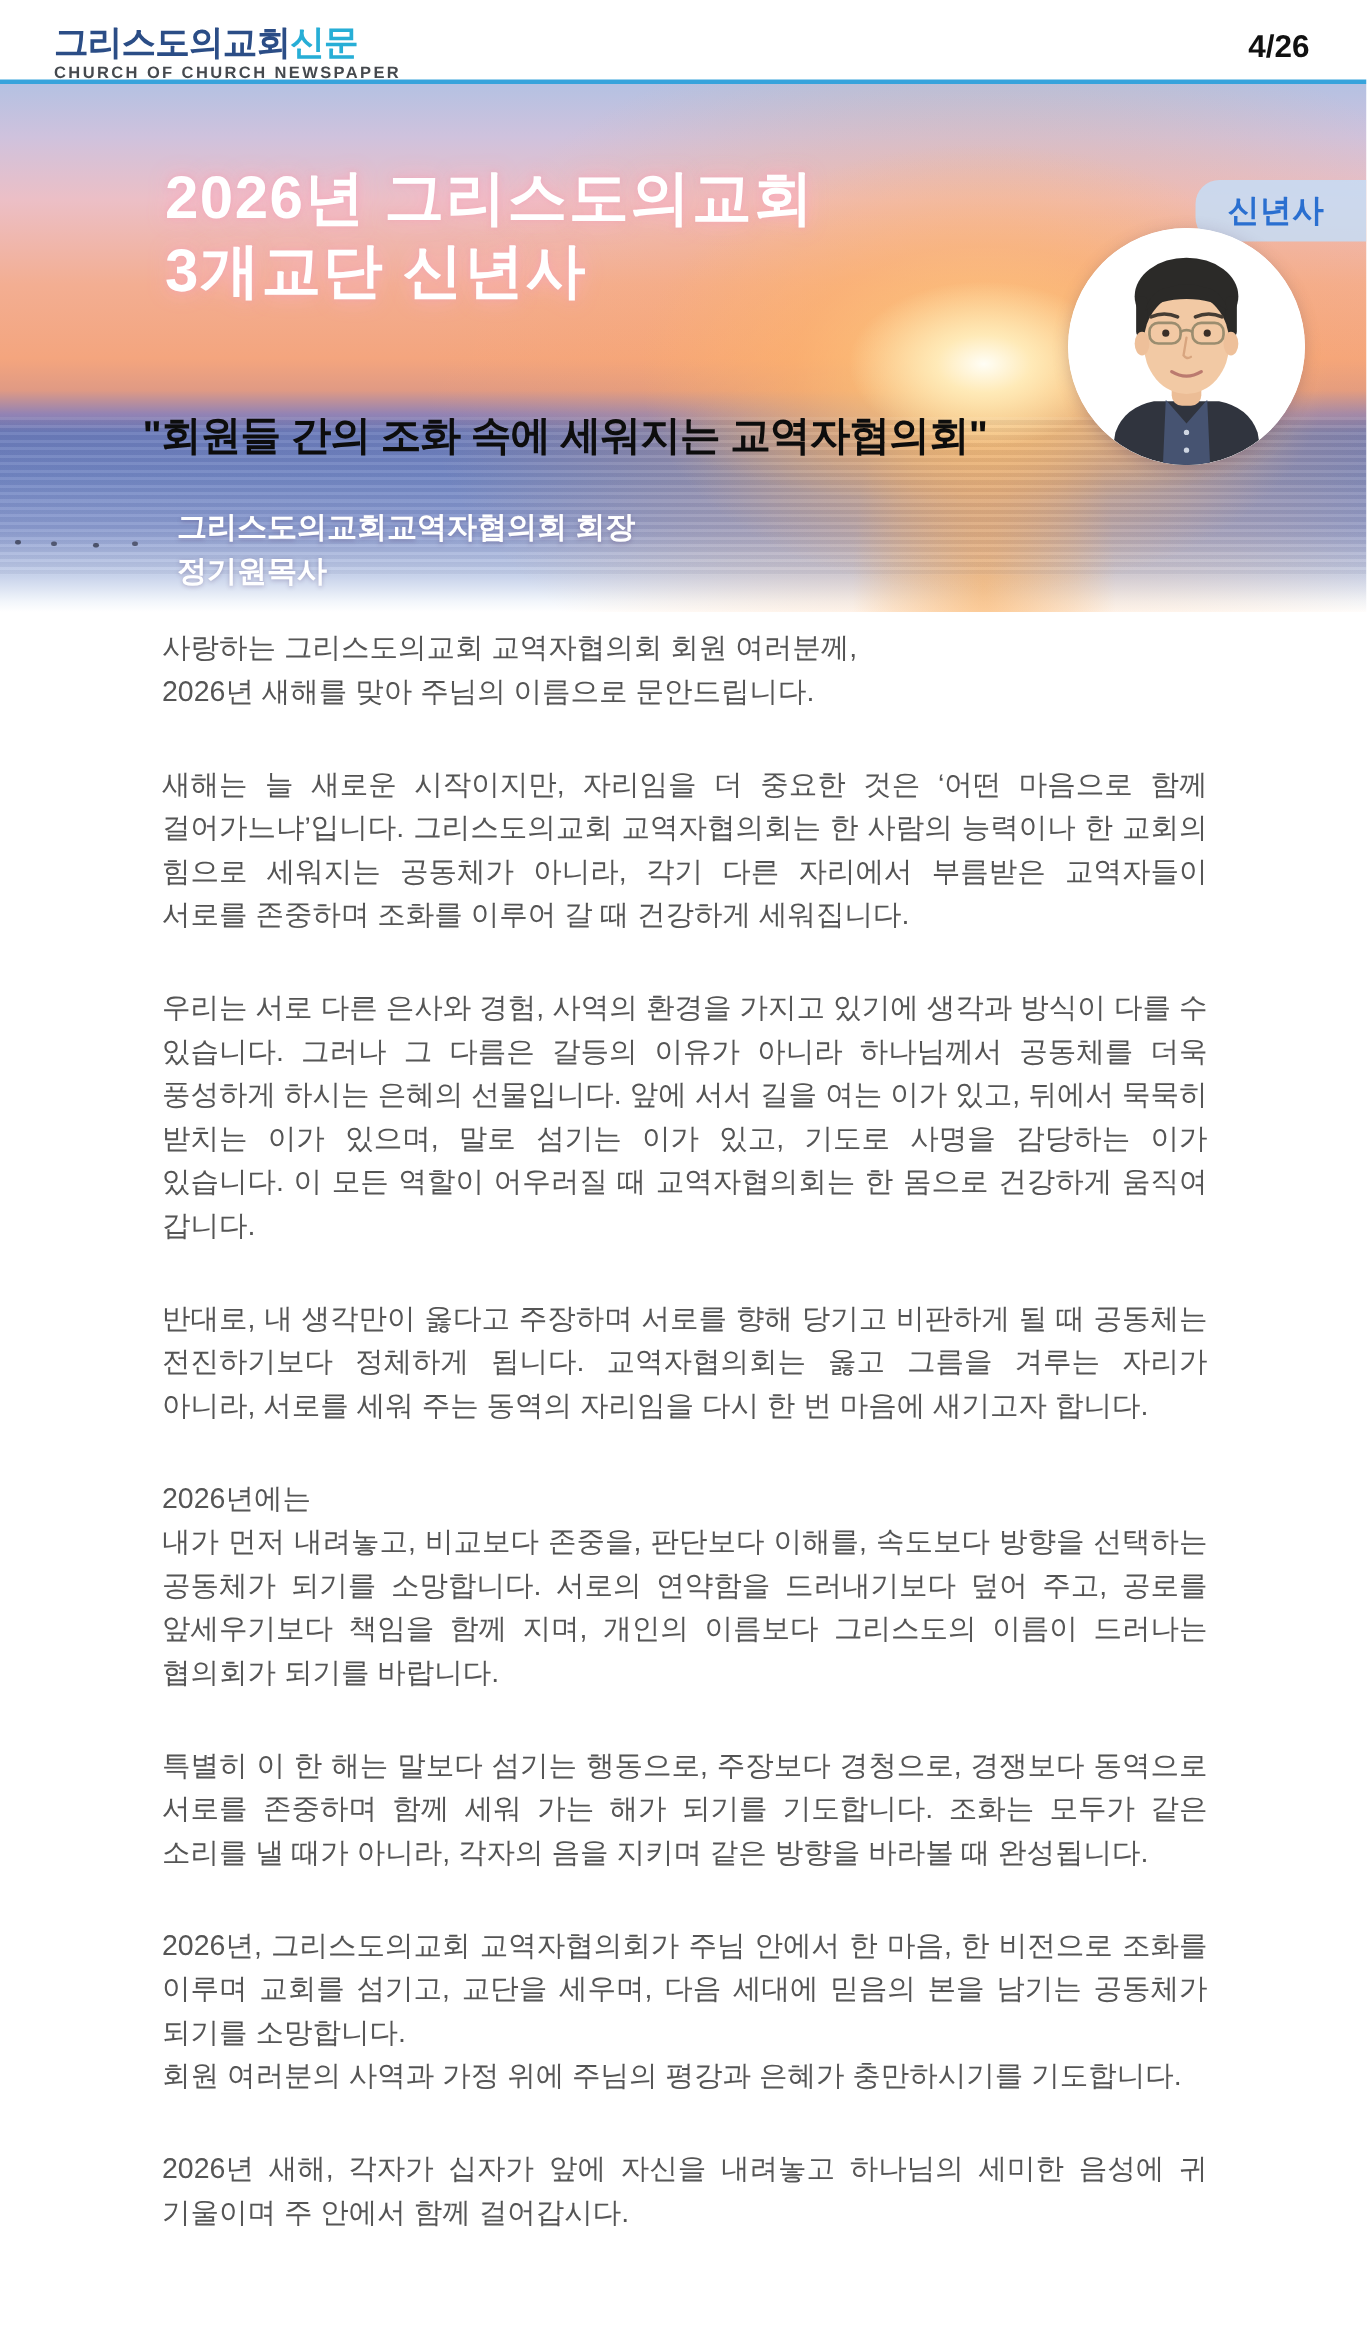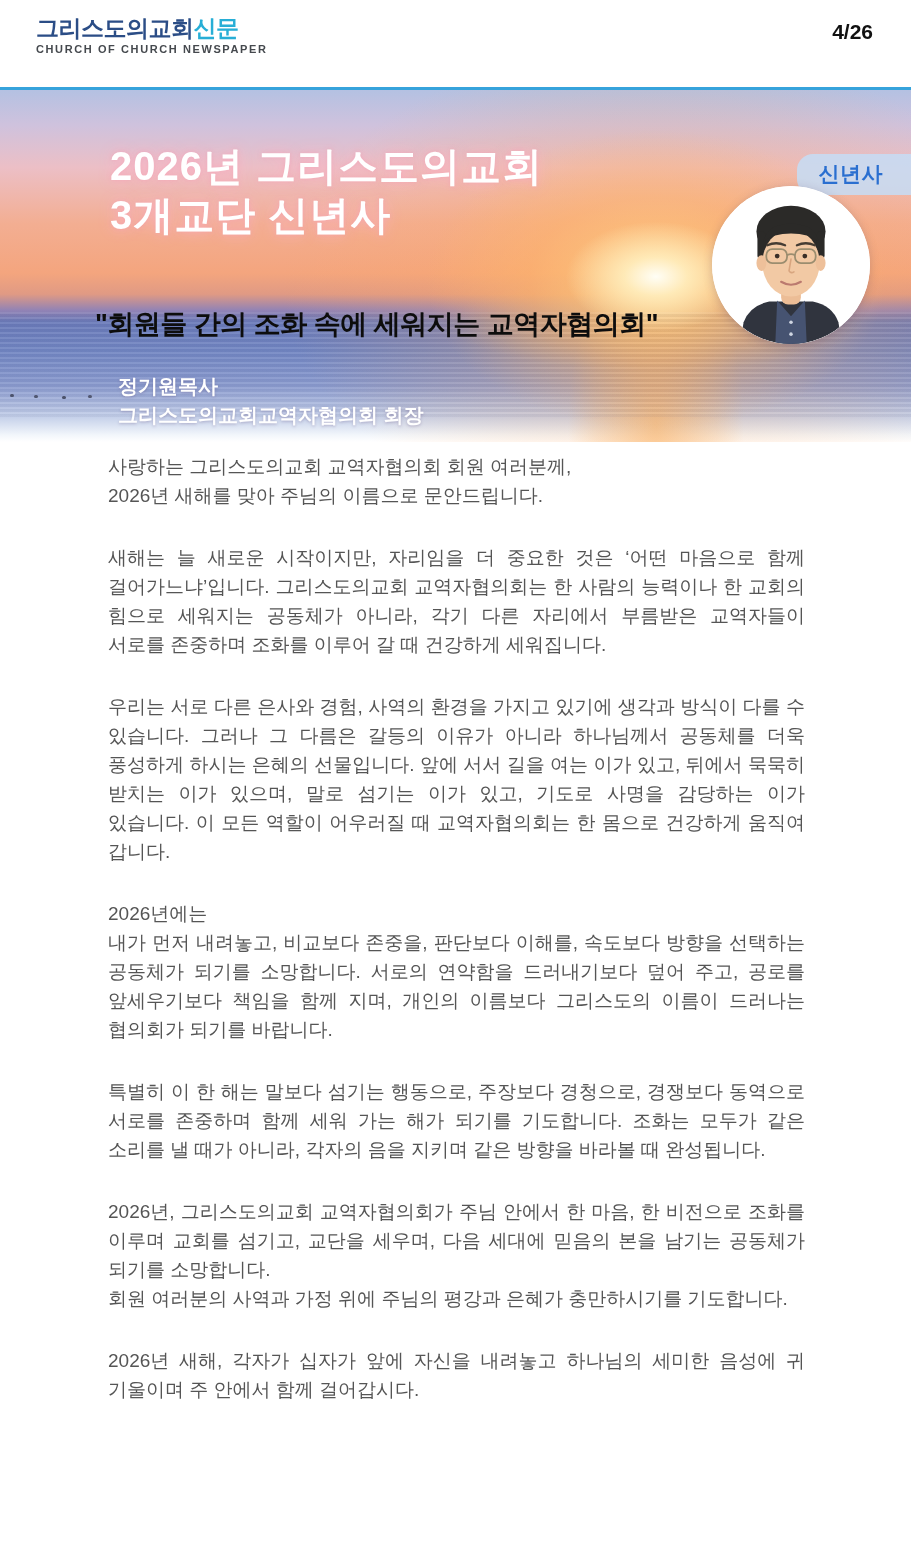--- a/index.html
+++ b/index.html
@@ -4,21 +4,21 @@
 <style>
   * { margin: 0; padding: 0; box-sizing: border-box; }
   html, body { width: 911px; background: #ffffff; }
   body {
     width: 911px; height: 1560px; position: relative; overflow: hidden;
     font-family: "Liberation Sans", "DejaVu Sans", sans-serif;
   }
 
   
   .header {
-    position: relative; height: 90px; background: #ffffff;
+    position: relative; height: 56px; background: #ffffff;
     border-bottom: 3px solid #36a3dc;
   }
   .logo { position: absolute; left: 36px; top: 16px; cursor: pointer; }
   .logo-line { font-size: 23px; font-weight: 900; letter-spacing: -0.5px; line-height: 1.05; }
   .logo-main { color: #2b4d86; }
   .logo-accent { color: #27aed6; }
   .logo-sub {
     margin-top: 3px; font-size: 11px; font-weight: 800; color: #45494e;
     letter-spacing: 1.6px;
   }
@@ -105,22 +105,22 @@
     <div class="logo-sub">CHURCH OF CHURCH  NEWSPAPER</div>
   </div>
   <div class="page-indicator">4/26</div>
 </header>
 
 <section class="hero">
   <div class="badge">신년사</div>
   <h1 class="hero-title"><span>2026년 그리스도의교회</span><br><span>3개교단 신년사</span></h1>
   <div class="hero-subtitle">"회원들 간의 조화 속에 세워지는 교역자협의회"</div>
   <div class="hero-author">
+    <div>그리스도의교회교역자협의회 회장</div>
     <div>정기원목사</div>
-    <div>그리스도의교회교역자협의회 회장</div>
   </div>
   <div class="portrait">
     <svg viewBox="0 0 160 160">
       <defs>
           <clipPath id="circ">
             <circle cx="80" cy="80" r="80"></circle>
           </clipPath>
         </defs>
       <g clip-path="url(#circ)">
         <rect x="0" y="0" width="160" height="160" fill="#ffffff"></rect>
@@ -159,19 +159,20 @@
     </svg>
   </div>
   <span class="boats"></span>
 </section>
 
 <main class="article">
     <p class="para">사랑하는 그리스도의교회 교역자협의회 회원 여러분께,
 2026년 새해를 맞아 주님의 이름으로 문안드립니다.</p>
     <p class="para">새해는 늘 새로운 시작이지만, 자리임을 더 중요한 것은 ‘어떤 마음으로 함께 걸어가느냐’입니다. 그리스도의교회 교역자협의회는 한 사람의 능력이나 한 교회의 힘으로 세워지는 공동체가 아니라, 각기 다른 자리에서 부름받은 교역자들이 서로를 존중하며 조화를 이루어 갈 때 건강하게 세워집니다.</p>
     <p class="para">우리는 서로 다른 은사와 경험, 사역의 환경을 가지고 있기에 생각과 방식이 다를 수 있습니다. 그러나 그 다름은 갈등의 이유가 아니라 하나님께서 공동체를 더욱 풍성하게 하시는 은혜의 선물입니다. 앞에 서서 길을 여는 이가 있고, 뒤에서 묵묵히 받치는 이가 있으며, 말로 섬기는 이가 있고, 기도로 사명을 감당하는 이가 있습니다. 이 모든 역할이 어우러질 때 교역자협의회는 한 몸으로 건강하게 움직여 갑니다.</p>
+    <p class="para">반대로, 내 생각만이 옳다고 주장하며 서로를 향해 당기고 비판하게 될 때 공동체는 전진하기보다 정체하게 됩니다. 교역자협의회는 옳고 그름을 겨루는 자리가 아니라, 서로를 세워 주는 동역의 자리임을 다시 한 번 마음에 새기고자 합니다.</p>
     <p class="para">2026년에는
 내가 먼저 내려놓고, 비교보다 존중을, 판단보다 이해를, 속도보다 방향을 선택하는 공동체가 되기를 소망합니다. 서로의 연약함을 드러내기보다 덮어 주고, 공로를 앞세우기보다 책임을 함께 지며, 개인의 이름보다 그리스도의 이름이 드러나는 협의회가 되기를 바랍니다.</p>
     <p class="para">특별히 이 한 해는 말보다 섬기는 행동으로, 주장보다 경청으로, 경쟁보다 동역으로 서로를 존중하며 함께 세워 가는 해가 되기를 기도합니다. 조화는 모두가 같은 소리를 낼 때가 아니라, 각자의 음을 지키며 같은 방향을 바라볼 때 완성됩니다.</p>
     <p class="para">2026년, 그리스도의교회 교역자협의회가 주님 안에서 한 마음, 한 비전으로 조화를 이루며 교회를 섬기고, 교단을 세우며, 다음 세대에 믿음의 본을 남기는 공동체가 되기를 소망합니다.
 회원 여러분의 사역과 가정 위에 주님의 평강과 은혜가 충만하시기를 기도합니다.</p>
     <p class="para">2026년 새해, 각자가 십자가 앞에 자신을 내려놓고 하나님의 세미한 음성에 귀 기울이며 주 안에서 함께 걸어갑시다.</p>
   </main>
 
 </body></html>

